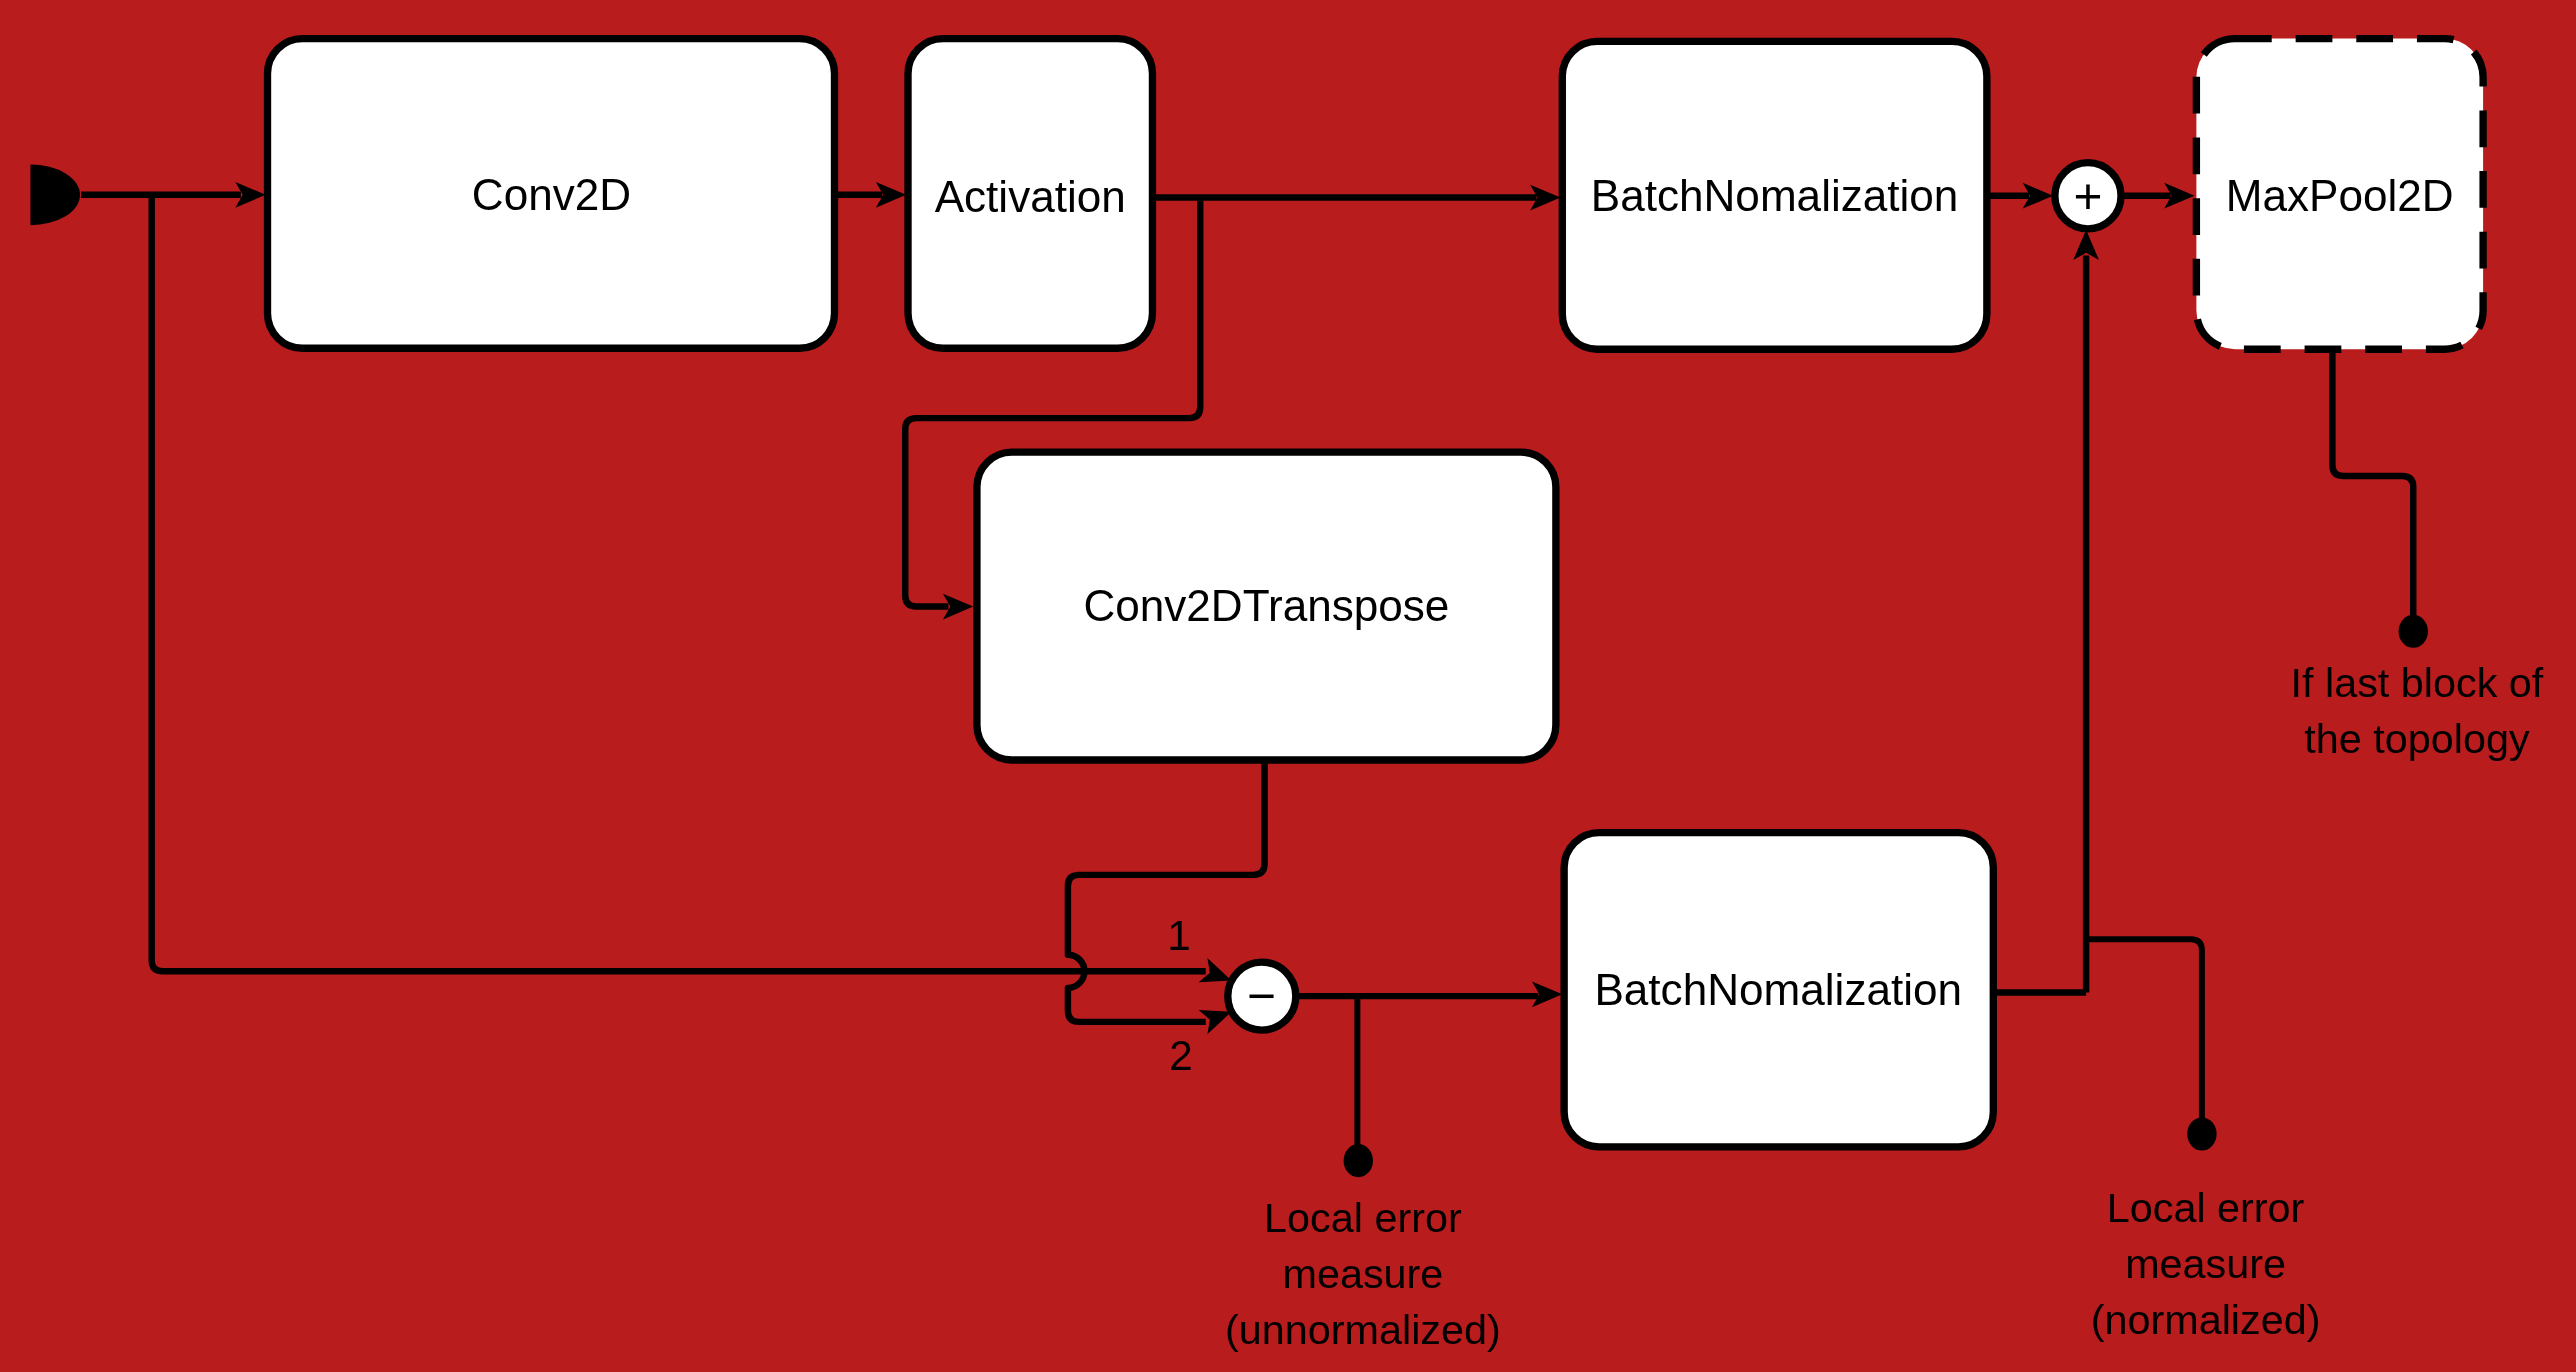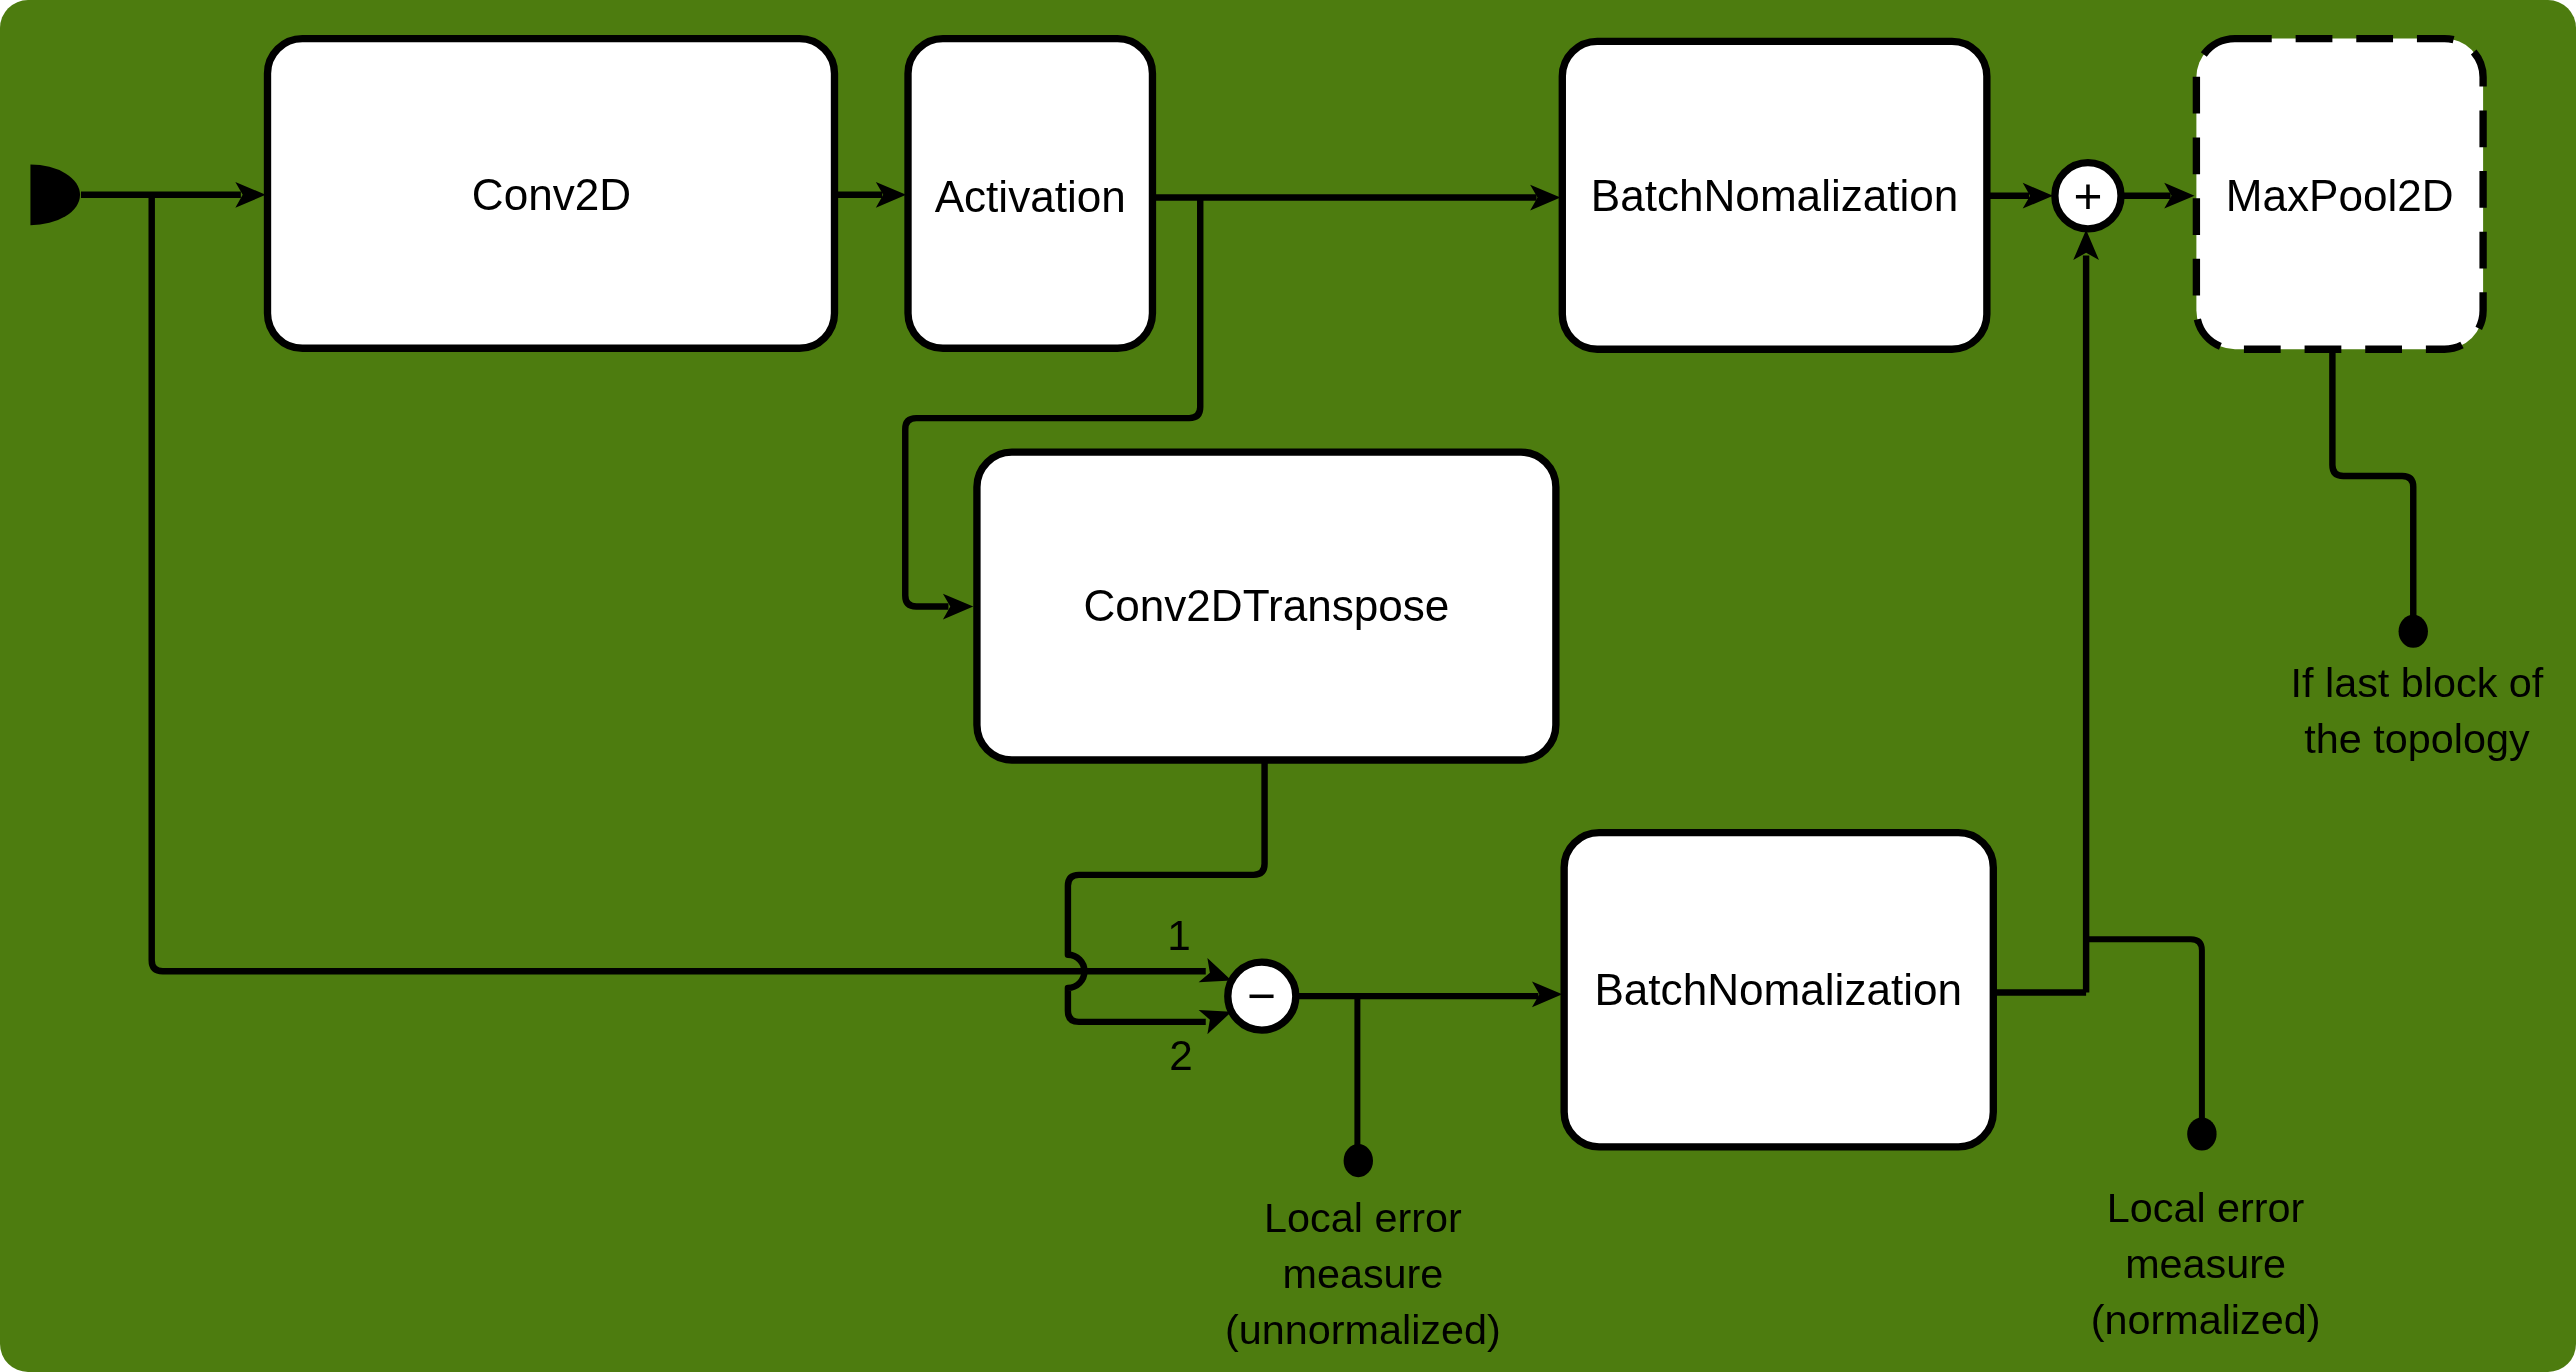--- a/index.html
+++ b/index.html
@@ -4,23 +4,22 @@
 <style>
   html, body {
     margin: 0;
     padding: 0;
     background: #ffffff;
   }
   .canvas {
     position: relative;
     width: 2576px;
     height: 1372px;
-    background: #4d7c0f;
+    background: #b91c1c;
     font-family: "Liberation Sans", sans-serif;
-    border-radius: 28px;
   }
   svg { display: block; }
   .node-box {
     fill: #ffffff;
     stroke: #000000;
     stroke-width: 8;
   }
   .node-box.dashed {
     stroke-dasharray: 40 26;
   }

